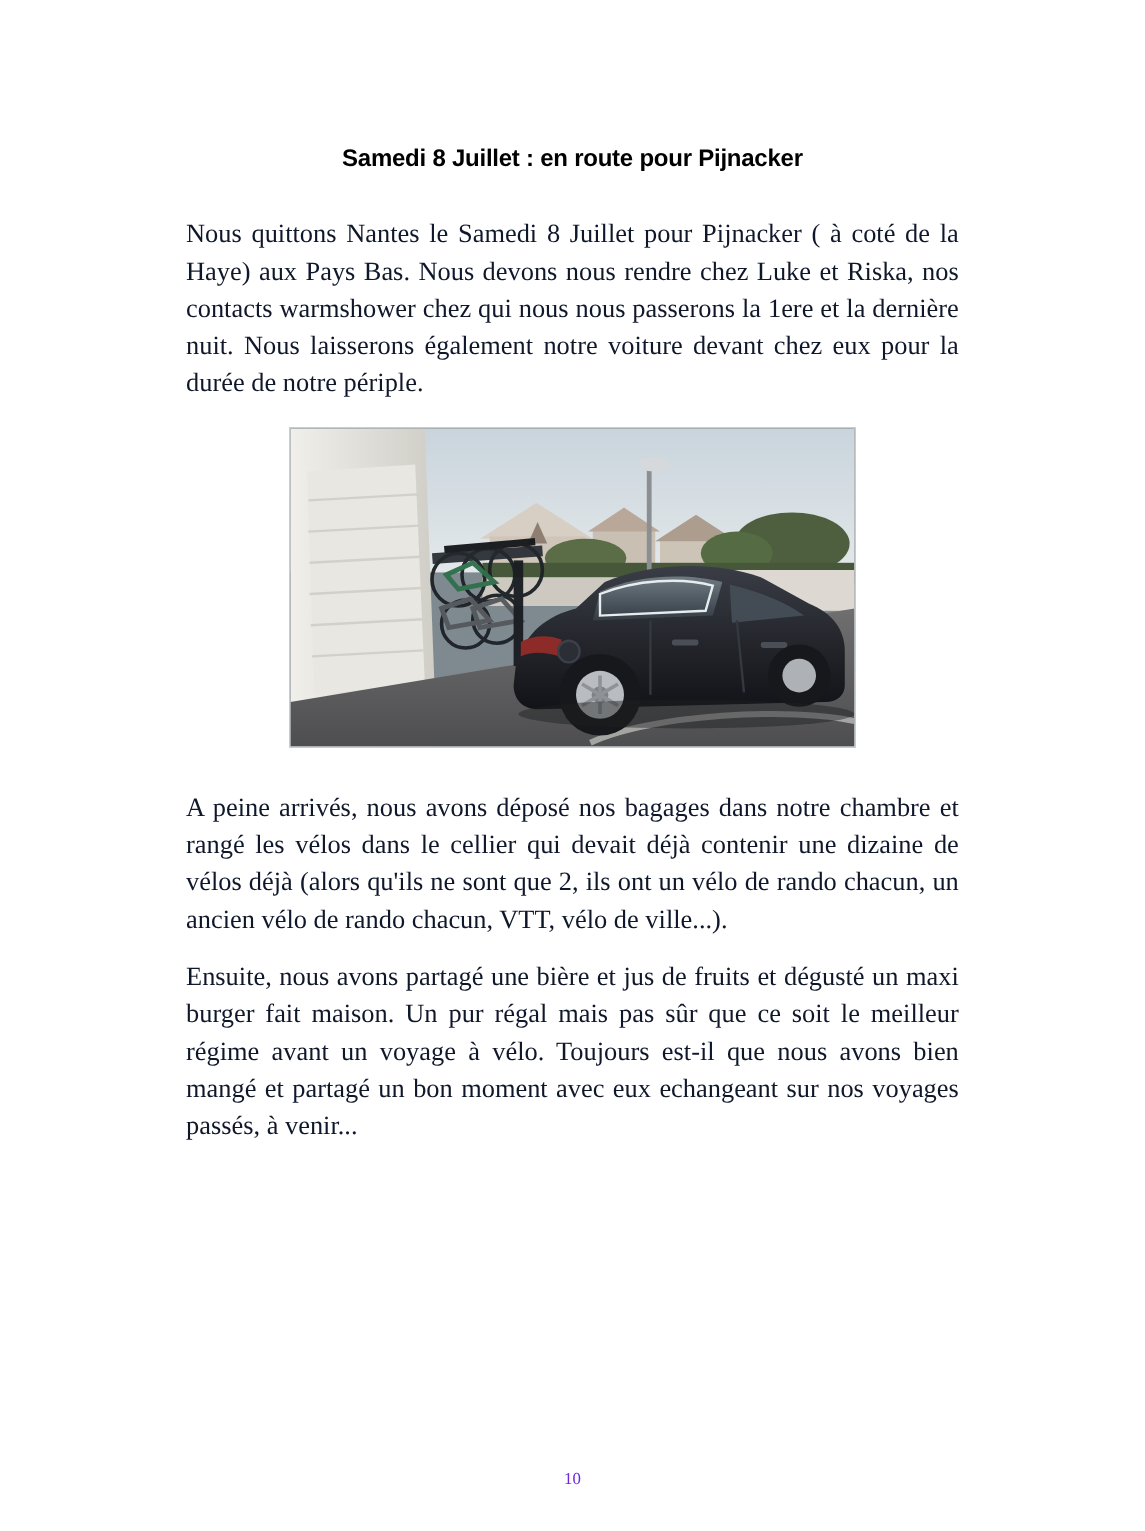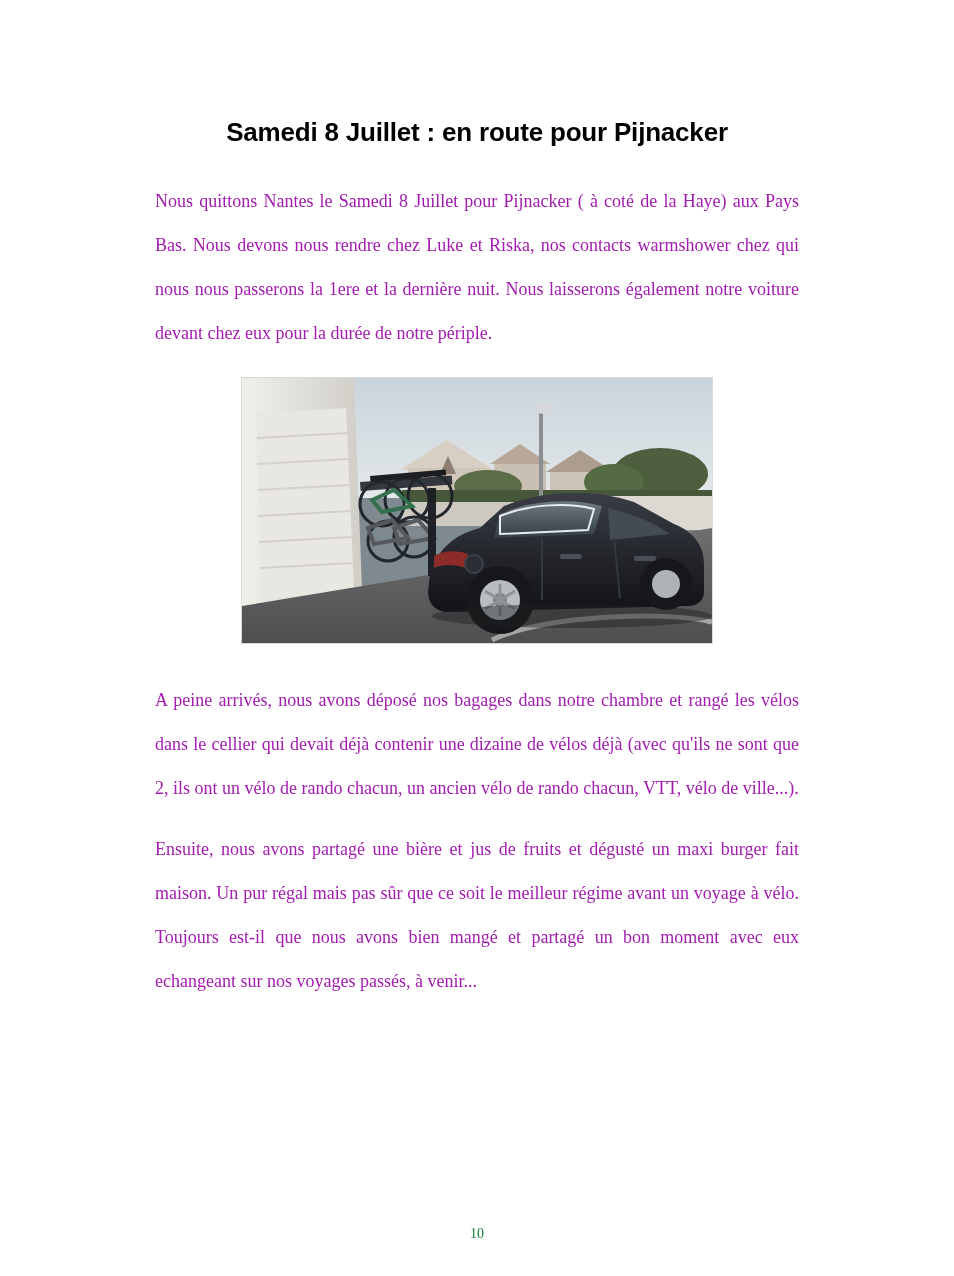--- a/index.html
+++ b/index.html
@@ -18,36 +18,36 @@
   .page {
     position: relative;
     width: 954px;
     height: 1276px;
     box-sizing: border-box;
     padding: 0 155px;
   }
   .doc-title {
     font-family: "Liberation Sans", sans-serif;
     font-weight: bold;
-    font-size: 26px;
+    font-size: 20px;
     line-height: 41px;
     text-align: center;
     margin: 0;
     padding-top: 112px;
     letter-spacing: -0.2px;
     color: #000000;
   }
   .para {
     font-family: "Liberation Serif", serif;
-    font-size: 18px;
-    line-height: 44px;
+    font-size: 22px;
+    line-height: 31px;
     text-align: justify;
     text-justify: inter-word;
     margin: 0 0 17px 0;
-    color: #a21caf;
+    color: #0f172a;
   }
   .para:first-of-type {
     margin-top: 26px;
   }
   .figure {
     margin: 22px 0 34px 0;
     text-align: center;
   }
   .photo {
     width: 470px;
@@ -61,21 +61,21 @@
   }
   .photo svg { display: block; }
   .page-number {
     position: absolute;
     bottom: 34px;
     left: 0;
     width: 954px;
     text-align: center;
     font-family: "Liberation Serif", serif;
     font-size: 14px;
-    color: #15803d;
+    color: #6d28d9;
   }
 </style>
 </head>
 <body>
 
 <div class="page">
 
   <h1 class="doc-title">Samedi 8 Juillet : en route pour Pijnacker</h1>
 
   <p class="para">Nous quittons Nantes le Samedi 8 Juillet pour Pijnacker ( à coté de la Haye) aux Pays Bas. Nous devons nous rendre chez Luke et Riska, nos contacts warmshower chez qui nous nous passerons la 1ere et la dernière nuit. Nous laisserons également notre voiture devant chez eux pour la durée de notre périple.</p>
@@ -188,19 +188,19 @@
           <line x1="243" y1="231" x2="273" y2="213"></line>
         </g>
         <circle cx="424" cy="206" r="26" fill="#17181b"></circle>
         <circle cx="424" cy="206" r="14" fill="#aeb2b6"></circle>
 
         <ellipse cx="330" cy="238" rx="140" ry="12" fill="#1d1e20" opacity="0.45"></ellipse>
       </svg>
     </div>
   </div>
 
-  <p class="para">A peine arrivés, nous avons déposé nos bagages dans notre chambre et rangé les vélos dans le cellier qui devait déjà contenir une dizaine de vélos déjà (avec qu'ils ne sont que 2, ils ont un vélo de rando chacun, un ancien vélo de rando chacun, VTT, vélo de ville...).</p>
+  <p class="para">A peine arrivés, nous avons déposé nos bagages dans notre chambre et rangé les vélos dans le cellier qui devait déjà contenir une dizaine de vélos déjà (alors qu'ils ne sont que 2, ils ont un vélo de rando chacun, un ancien vélo de rando chacun, VTT, vélo de ville...).</p>
 
   <p class="para">Ensuite, nous avons partagé une bière et jus de fruits et dégusté un maxi burger fait maison. Un pur régal mais pas sûr que ce soit le meilleur régime avant un voyage à vélo. Toujours est-il que nous avons bien mangé et partagé un bon moment avec eux echangeant sur nos voyages passés, à venir...</p>
 
   <div class="page-number">10</div>
 
 </div>
 
 </body></html>

